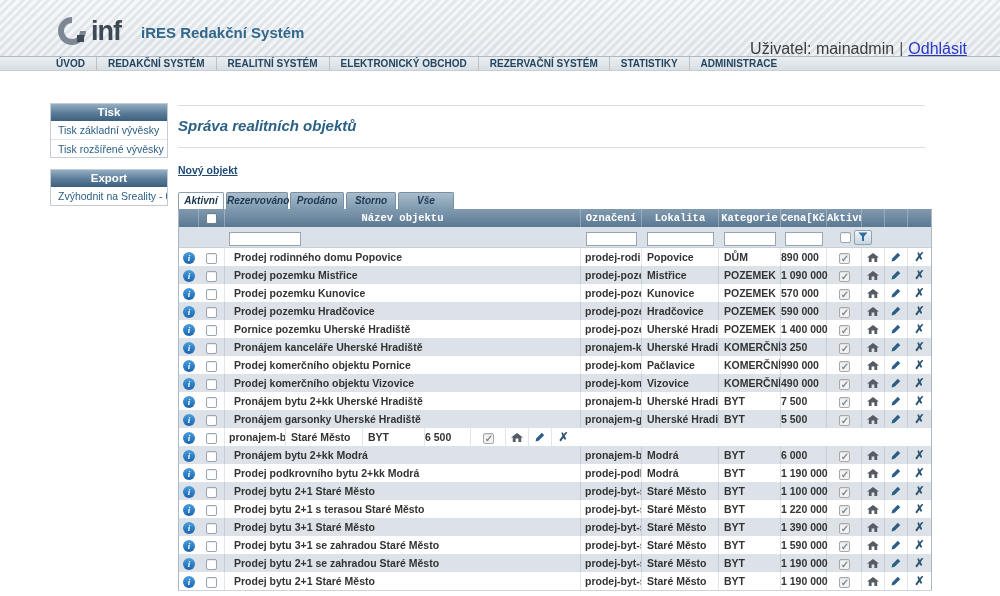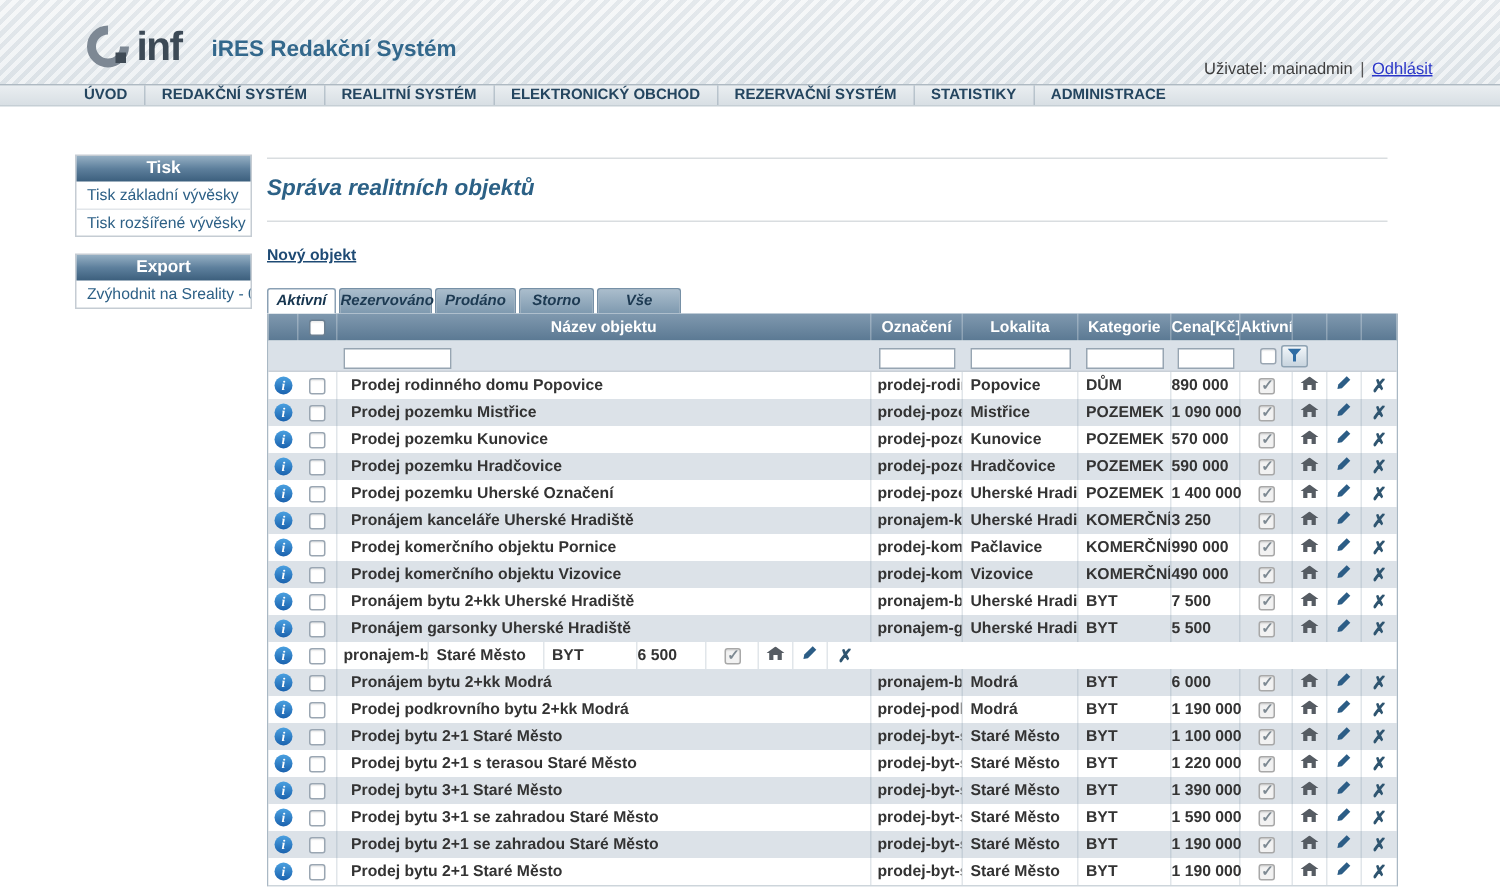--- a/index.html
+++ b/index.html
@@ -9,21 +9,21 @@
   
   .top-header { position:absolute; top:0; left:0; width:1000px; height:56px;
     background:
       repeating-linear-gradient(135deg, rgba(255,255,255,.45) 0 3px, rgba(203,211,218,.30) 3px 6px),
       linear-gradient(180deg,#eff2f4 0%,#e2e8ec 100%);
   }
   .logo { position:absolute; left:55px; top:15px; display:flex; align-items:center; cursor:pointer; }
   .logo svg { display:block; }
   .logo-text { font-size:27px; font-weight:bold; color:#3d4a56; letter-spacing:-1px; margin-left:2px; line-height:30px; }
   .app-title { position:absolute; left:141px; top:24px; font-size:15px; font-weight:bold; color:#33688c; }
-  .user-info { position:absolute; right:45px; top:40px; font-size:11px; color:#3c3c3c; }
+  .user-info { position:absolute; right:33px; top:40px; font-size:16px; color:#3c3c3c; }
   .user-info a { color:#2a36c8; text-decoration:underline; cursor:pointer; }
   .user-sep { margin:0 5px; color:#555; }
 
   
   .navbar { position:absolute; top:56px; left:0; width:1000px; height:15px;
     background:linear-gradient(180deg,#eaeef1,#d8dfe4);
     border-top:1px solid #aeb9c2; border-bottom:1px solid #c6cfd5;
     display:flex; align-items:flex-start; padding-left:45px; }
   .nav-item { font-size:10px; font-weight:bold; color:#24455f; padding:0 11px; line-height:13px;
     border-left:1px solid rgba(150,165,178,.55); cursor:pointer; white-space:nowrap; }
@@ -48,21 +48,21 @@
   
   .tabs { display:flex; margin-top:14px; height:17px; gap:2px; }
   .tab { height:17px; line-height:16px; text-align:center; font-size:10px; font-weight:bold; font-style:italic;
     border-radius:2px 2px 0 0; cursor:pointer; }
   .tab.inactive { background:linear-gradient(180deg,#aabdcc 0%,#7e99af 100%); color:#1d3a52; border:1px solid #7690a6; border-bottom:none; }
   .tab.active { background:#fff; color:#16354f; border:1px solid #8aa0b4; border-bottom:none; }
 
   
   .grid { width:754px; border-left:1px solid #a9b8c4; border-right:1px solid #a9b8c4; border-bottom:1px solid #cdd5db; }
   .thead { display:flex; height:18px; align-items:center;
-    background:linear-gradient(180deg,#8099af 0%,#5b7993 100%); color:#fff; font-size:10.5px; font-weight:bold; }
+    background:linear-gradient(180deg,#8099af 0%,#5b7993 100%); color:#fff; font-size:10.5px; font-weight:bold;font-family:Liberation Mono, monospace; }
   .thead .cell { border-right:1px solid rgba(255,255,255,.28); height:18px; line-height:18px; text-align:center; overflow:hidden; white-space:nowrap; }
   .thead .cell:last-child { border-right:none; }
 
   .frow { display:flex; height:21px; align-items:center; background:#dae1e8; border-bottom:1px solid #c9d0d7; }
   .frow input { height:14px; border:1px solid #97a5b2; font-size:10px; padding:0 2px; background:#fff; font-family:"Liberation Sans",sans-serif; }
   .fi-name { width:72px; margin-left:4px; }
   .fi-fill { width:calc(100% - 10px); margin-left:5px; }
   .fi-price { width:38px; margin-left:4px; }
   .factive { display:flex; align-items:center; justify-content:center; gap:3px; }
   .filter-btn { width:18px; height:15px; border:1px solid #8fa3b3; border-radius:2px;
@@ -266,21 +266,21 @@
     <div class="cell c-icon"><span class="act-ic">
       <svg width="10" height="10" viewBox="0 0 10 10">
                   <path d="M6.8 0.8 L9.2 3.2 L3.6 8.8 L0.6 9.4 L1.2 6.4 Z" fill="#2c5d86"></path>
                 </svg>
     </span></div>
     <div class="cell c-icon"><span class="del-ic">✗</span></div>
   </div>
           <div class="trow">
     <div class="cell c-info"><span class="info-icon"></span></div>
     <div class="cell c-cb"><span class="cb"></span></div>
-    <div class="cell c-name">Prodej pozemku Uherské Označení</div>
+    <div class="cell c-name">Pornice pozemku Uherské Hradiště</div>
     <div class="cell c-code">prodej-pozemek</div>
     <div class="cell c-loc">Uherské Hradiště</div>
     <div class="cell c-cat">POZEMEK</div>
     <div class="cell c-price">1 400 000</div>
     <div class="cell c-active"><span class="cb checked"></span></div>
     <div class="cell c-icon"><span class="act-ic">
       <svg width="12" height="9" viewBox="0 0 12 9">
                   <path d="M6 0 L12 4.4 H10.2 V9 H7.4 V5.6 H4.6 V9 H1.8 V4.4 H0 Z" fill="#565c63"></path>
                 </svg>
     </span></div>

